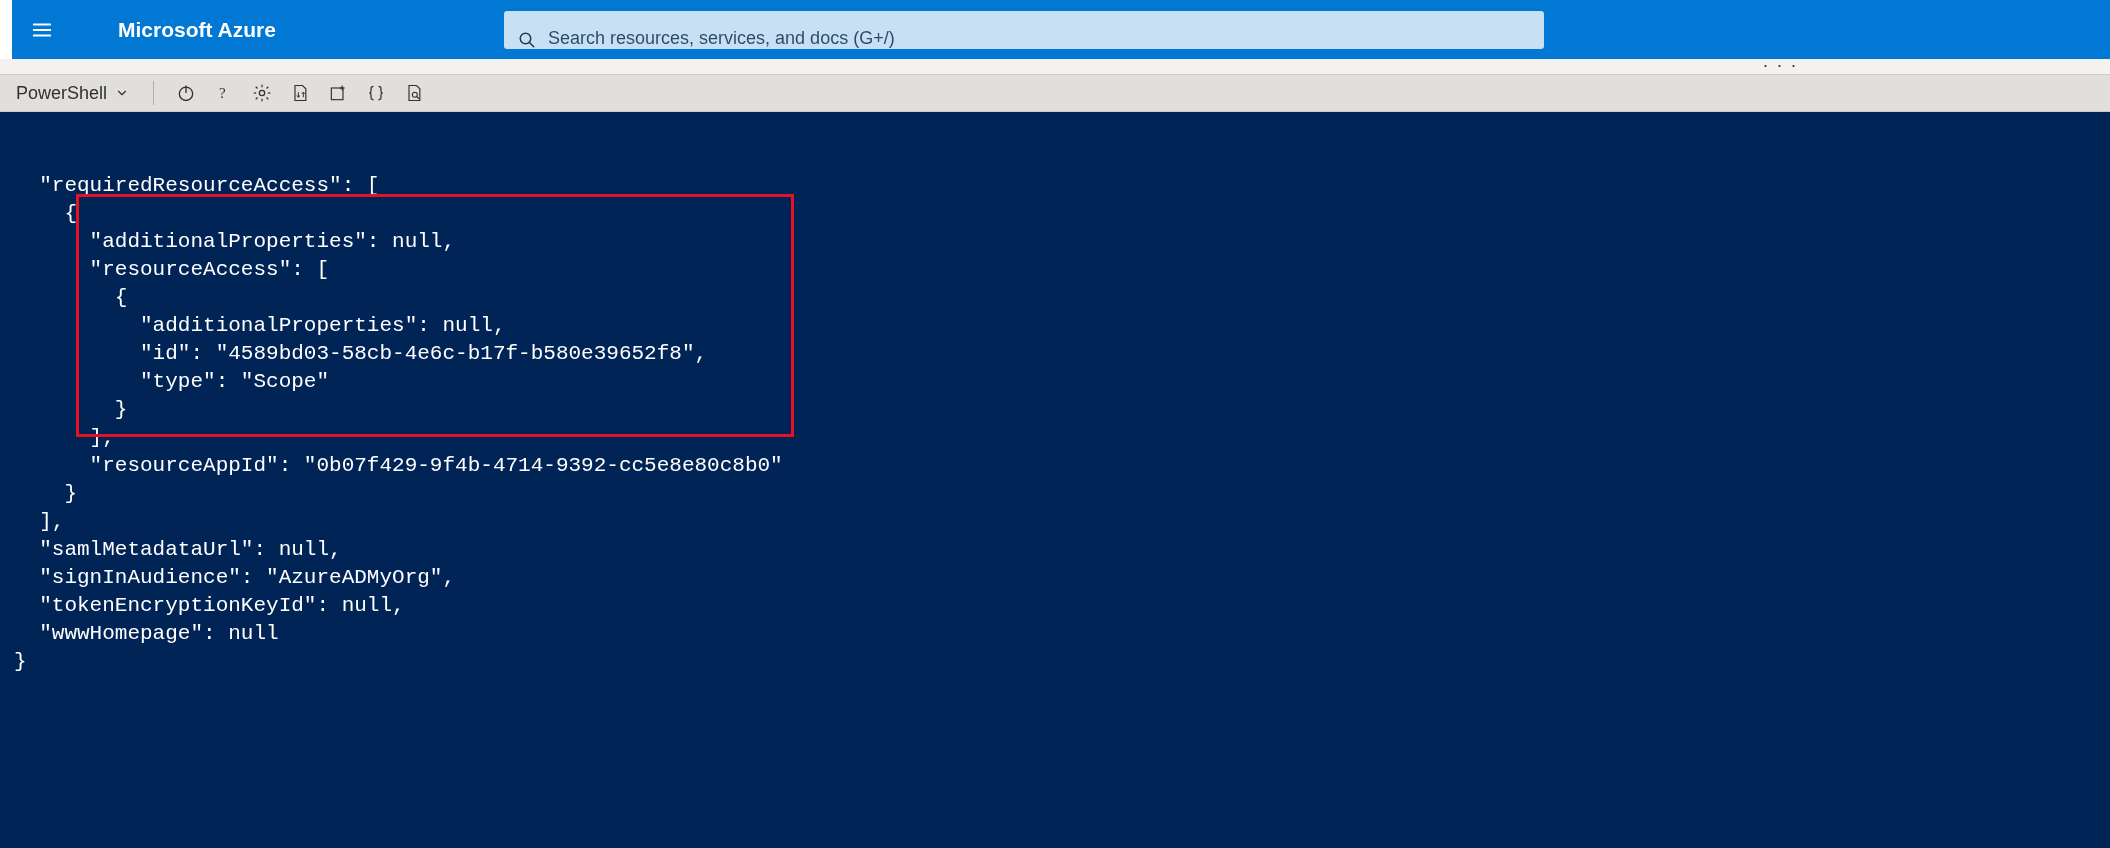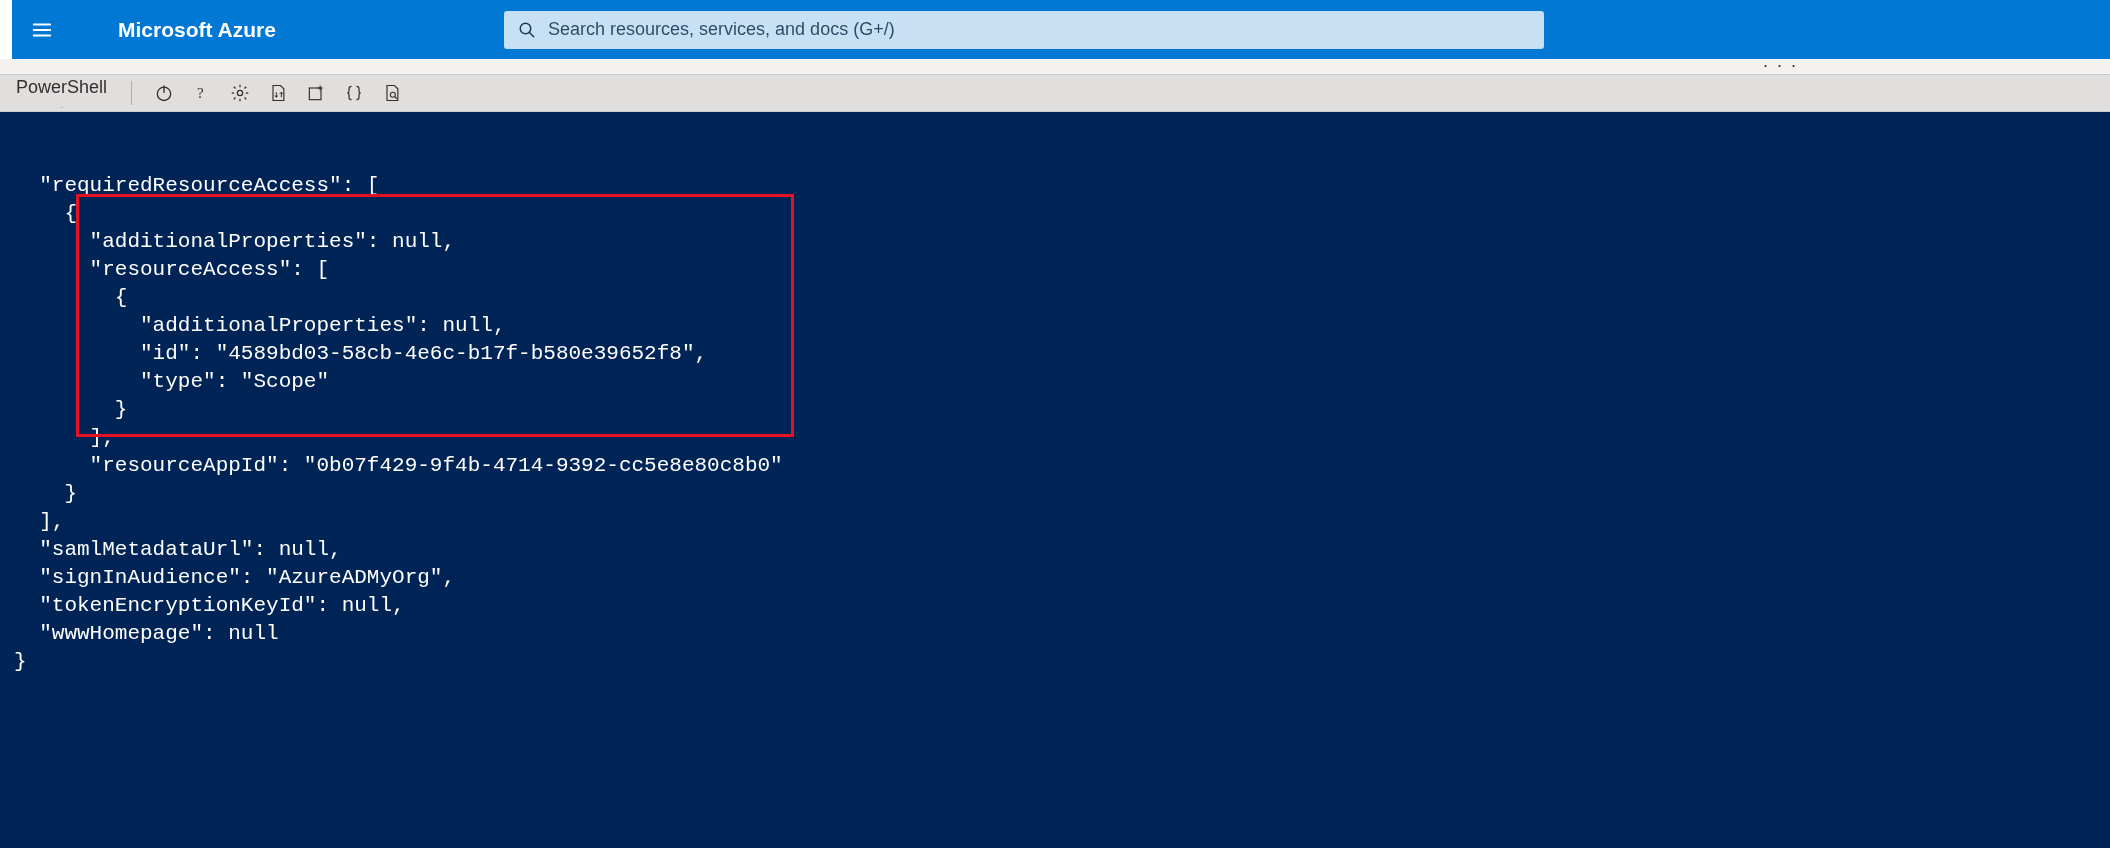--- a/index.html
+++ b/index.html
@@ -30,21 +30,21 @@
     margin-left: 40px;
     white-space: nowrap;
   }
   .search-wrap {
     margin-left: auto;
     flex: 0 0 1040px;
     max-width: 1040px;
   }
   .search-box {
     display: flex;
-    align-items: center;
+    align-items: flex-end;
     background: #c7e0f4;
     border-radius: 3px;
     height: 38px;
     padding: 0 14px;
     gap: 12px;
   }
   .search-box svg { width: 18px; height: 18px; flex: 0 0 18px; }
   .search-input {
     flex: 1;
     border: none;
@@ -84,21 +84,20 @@
   }
   .shell-select {
     display: flex;
     align-items: center;
     height: 32px;
     padding: 0 10px;
     gap: 8px;
     cursor: pointer;
     font-size: 18px;
     color: #323130;
-    flex-direction: column;
   }
   .shell-divider {
     width: 1px; height: 24px;
     background: #b0adab;
     margin: 0 12px;
   }
   .tb-btn {
     width: 36px; height: 32px;
     display: flex; align-items: center; justify-content: center;
     cursor: pointer;

